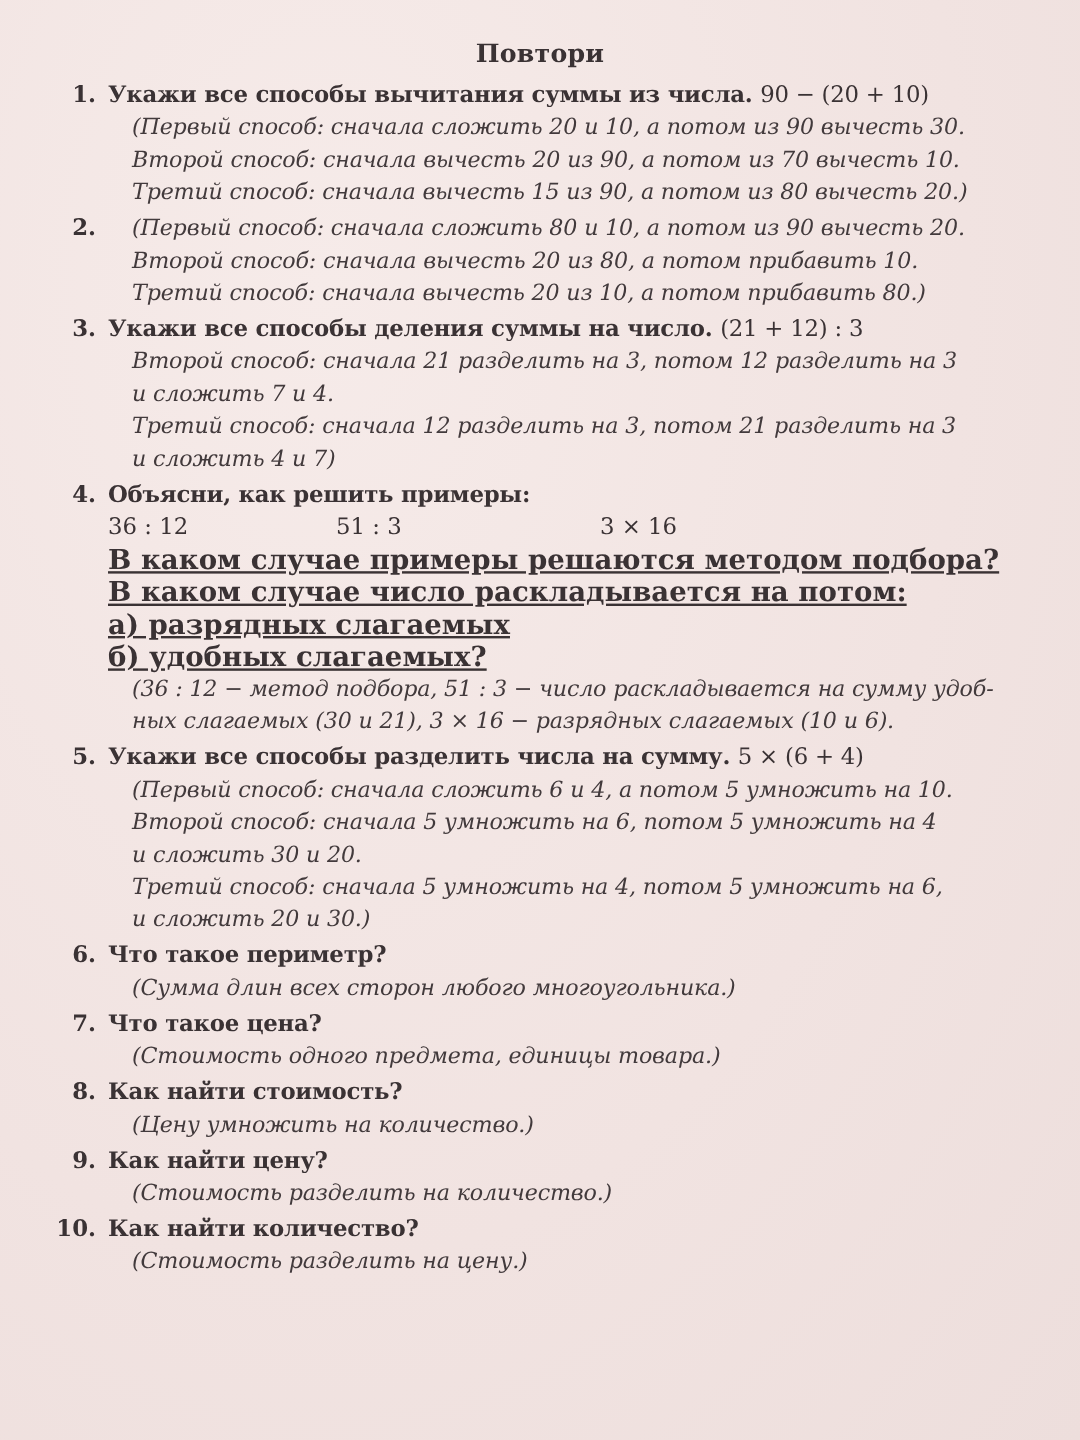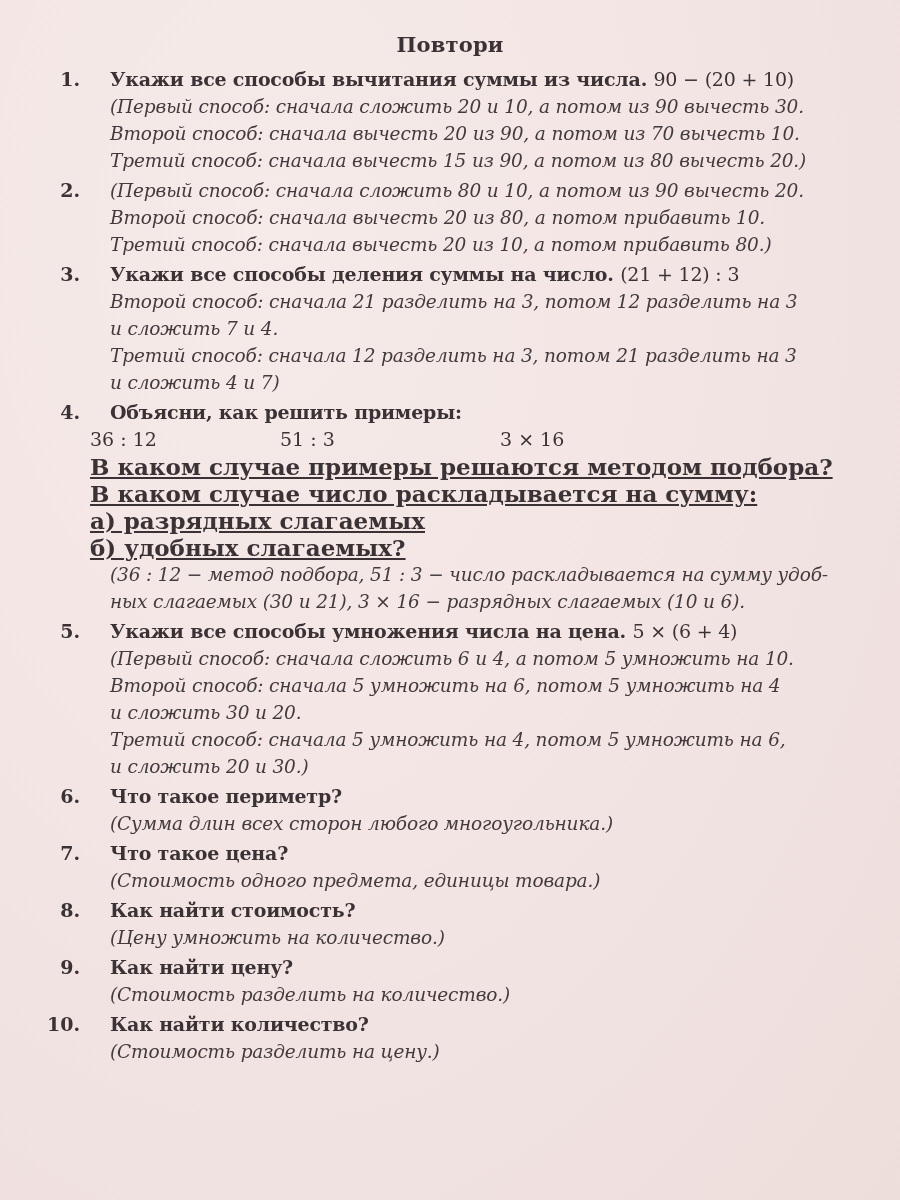--- a/index.html
+++ b/index.html
@@ -52,21 +52,20 @@
     font-weight: bold;
     font-size: 19px;
     line-height: 27px;
   }
   .q {
     font-weight: bold;
     font-size: 19px;
     line-height: 27px;
     white-space: nowrap;
     letter-spacing: -0.2px;
-    margin-left: 20px;
   }
   .q .expr {
     font-weight: normal;
   }
   .a {
     font-style: italic;
     font-size: 18.5px;
     line-height: 27px;
     white-space: nowrap;
     letter-spacing: -0.15px;
@@ -126,31 +125,31 @@
 
     <div class="item">
       <span class="num">4.</span>
       <div class="q">Объясни, как решить примеры:</div>
       <div class="examples">
         <span>36 : 12</span>
         <span>51 : 3</span>
         <span>3 × 16</span>
       </div>
       <div class="sub">В каком случае примеры решаются методом подбора?</div>
-      <div class="sub">В каком случае число раскладывается на сумму:</div>
+      <div class="sub">В каком случае число раскладывается на потом:</div>
       <div class="sub">а) разрядных слагаемых</div>
       <div class="sub">б) удобных слагаемых?</div>
       <div class="a">(36 : 12 − метод подбора, 51 : 3 − число раскладывается на сумму удоб-</div>
       <div class="a">ных слагаемых (30 и 21), 3 × 16 − разрядных слагаемых (10 и 6).</div>
     </div>
     <div class="gap"></div>
 
     <div class="item">
       <span class="num">5.</span>
-      <div class="q"><span>Укажи все способы умножения числа на цена.</span> <span class="expr">5 × (6 + 4)</span></div>
+      <div class="q"><span>Укажи все способы разделить числа на сумму.</span> <span class="expr">5 × (6 + 4)</span></div>
       <div class="a">(Первый способ: сначала сложить 6 и 4, а потом 5 умножить на 10.</div>
       <div class="a">Второй способ: сначала 5 умножить на 6, потом 5 умножить на 4</div>
       <div class="a">и сложить 30 и 20.</div>
       <div class="a">Третий способ: сначала 5 умножить на 4, потом 5 умножить на 6,</div>
       <div class="a">и сложить 20 и 30.)</div>
     </div>
     <div class="gap"></div>
 
     <div class="item">
       <span class="num">6.</span>

